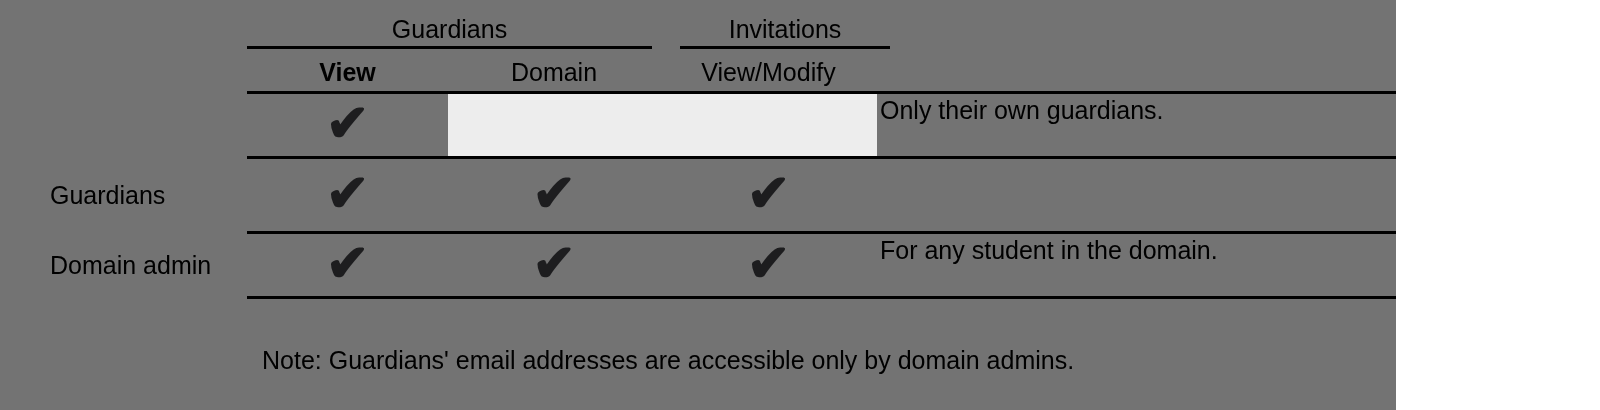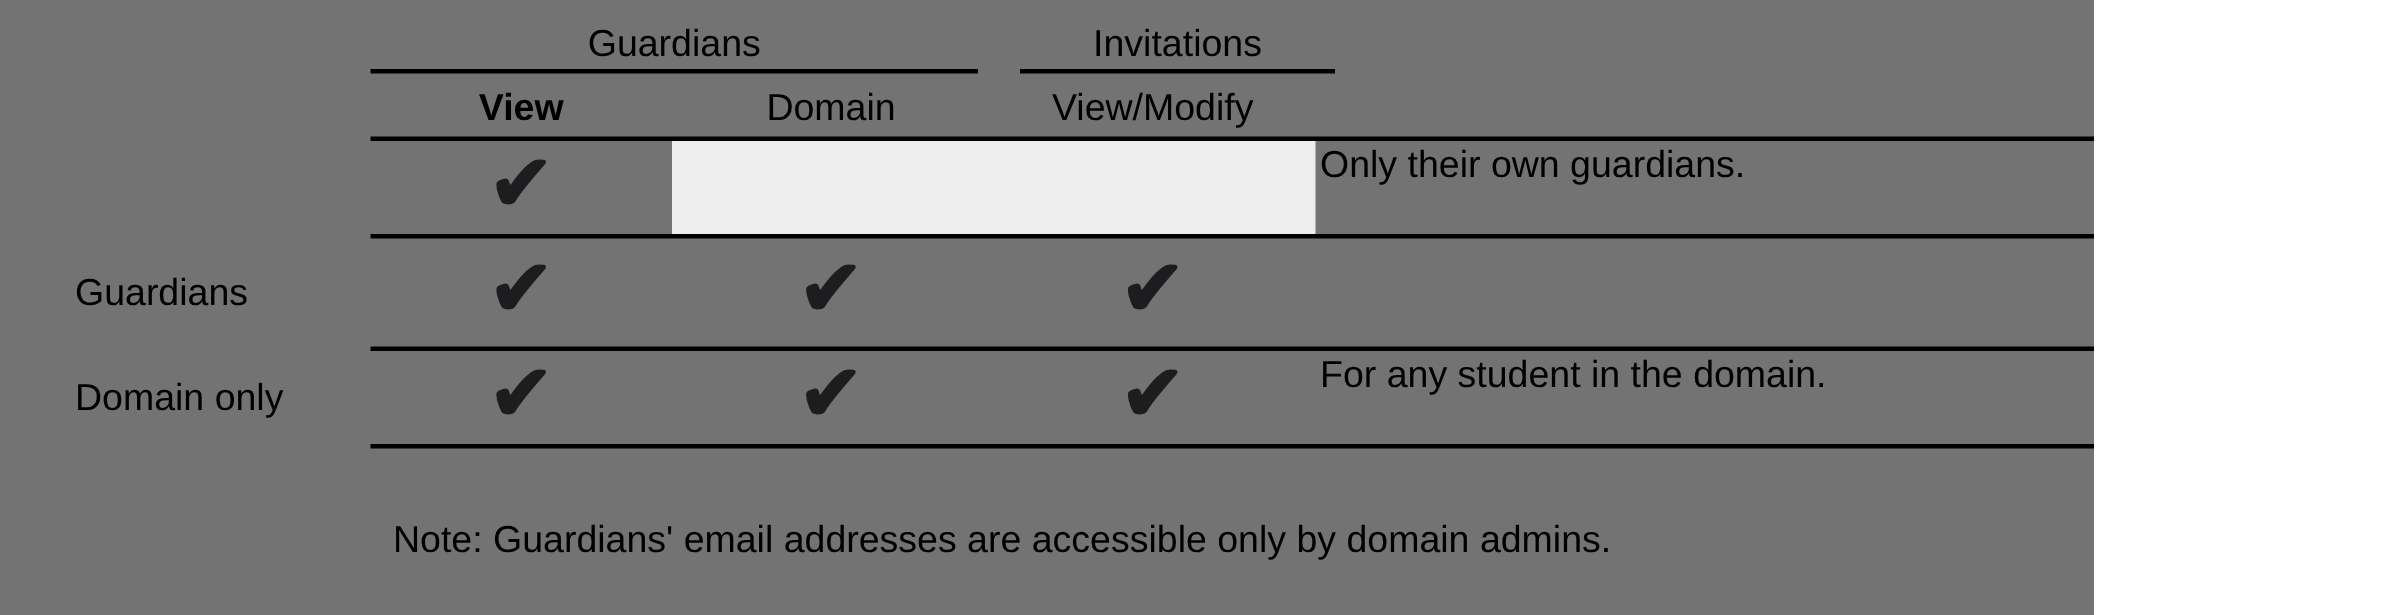--- a/index.html
+++ b/index.html
@@ -113,21 +113,21 @@
   <div class="abs cell cell-view row1">
     <span class="check">✔</span>
   </div>
   <div class="abs cell cell-modify row1">
     <span class="check">✔</span>
   </div>
   <div class="abs cell cell-viewmodify row1">
     <span class="check">✔</span>
   </div>
 
-  <div class="abs row-label row2">Domain only</div>
+  <div class="abs row-label row2">Domain admin</div>
   <div class="abs cell cell-view row2">
     <span class="check">✔</span>
   </div>
   <div class="abs cell cell-modify row2">
     <span class="check">✔</span>
   </div>
   <div class="abs cell cell-viewmodify row2">
     <span class="check">✔</span>
   </div>
   <div class="abs note-cell row2">

